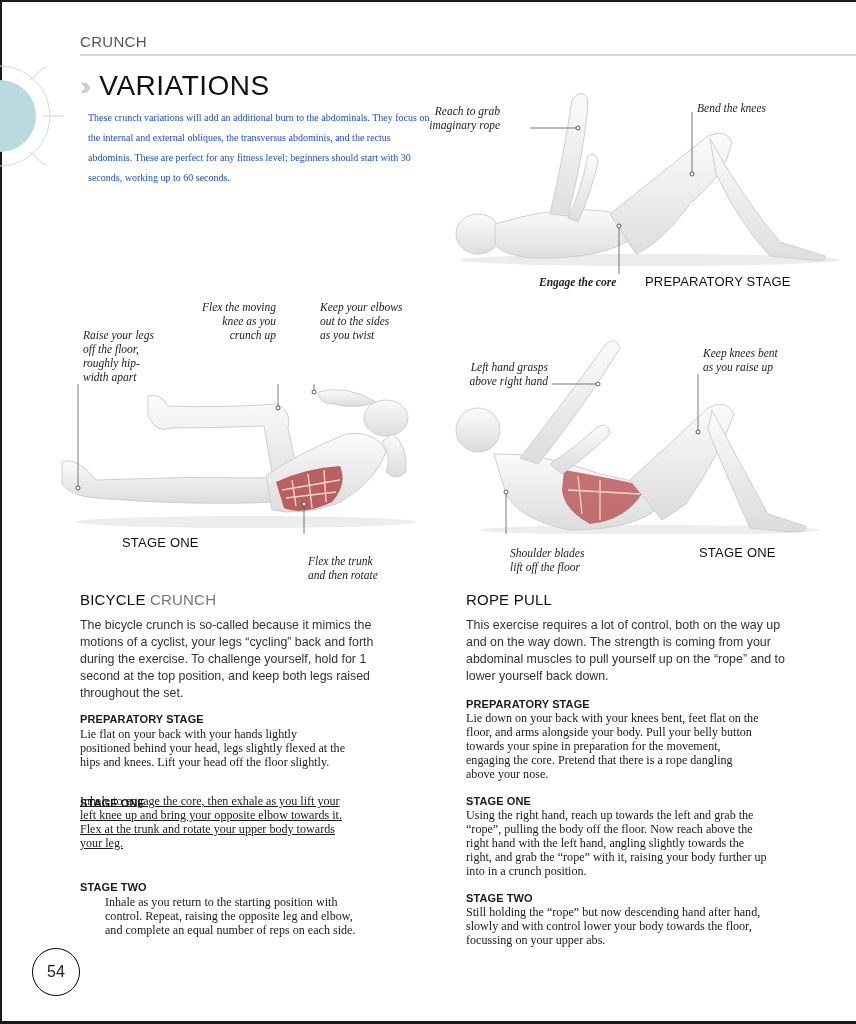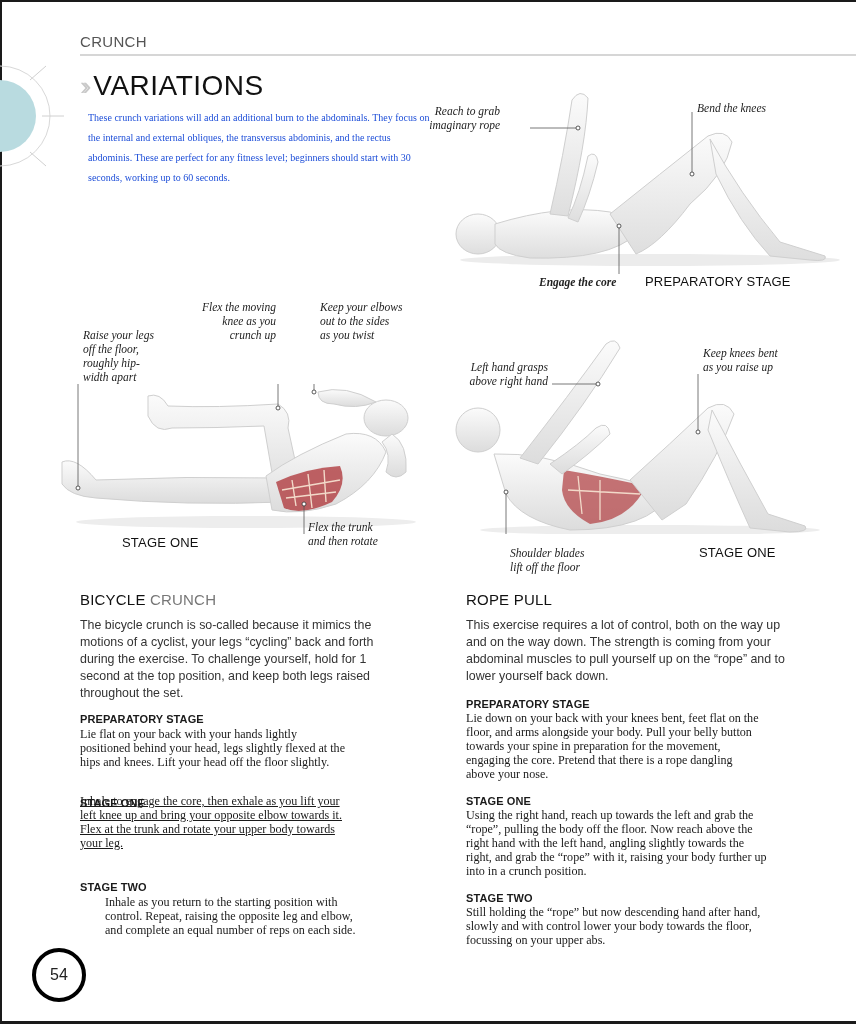--- a/index.html
+++ b/index.html
@@ -15,21 +15,21 @@
     position: absolute; left: 80px; top: 33px;
     font-family: "Liberation Sans", sans-serif; font-size: 15px; letter-spacing: 0.3px;
     color: #555; font-weight: normal;
   }
   .head-rule { position: absolute; left: 80px; top: 54px; width: 776px; height: 2px; background: #d6d6d6; }
 
   .dial { position: absolute; left: -10px; top: 56px; width: 80px; height: 120px; }
 
   .title-row { position: absolute; left: 80px; top: 70px; display: flex; align-items: center; }
   .chev { font-family: "Liberation Sans", sans-serif; font-size: 26px; color: #c8c8c8; margin-right: 6px; letter-spacing: -6px; }
-  .title { font-family: "Liberation Sans", sans-serif; font-size: 28px; font-weight: normal; letter-spacing: 0.5px; color: #111; margin-left: 2px; }
+  .title { font-family: "Liberation Sans", sans-serif; font-size: 28px; font-weight: normal; letter-spacing: 0.5px; color: #111; margin-left: 8px; }
 
   .intro {
     position: absolute; left: 80px; top: 108px; width: 345px;
     font-size: 10px; line-height: 20px; color: #1d4ed8; margin-left: 8px;
   }
 
   .label { position: absolute; font-style: italic; font-size: 11.5px; line-height: 14px; color: #222; }
   .label.right { text-align: right; }
   .stage-cap { position: absolute; font-family: "Liberation Sans", sans-serif; font-size: 13px; color: #111; letter-spacing: 0.2px; }
 
@@ -38,21 +38,21 @@
   .section-title { position: absolute; font-family: "Liberation Sans", sans-serif; font-size: 15px; color: #111; letter-spacing: 0.2px; }
   .section-title .light { color: #777; font-weight: normal; }
   .section-title .bold { font-weight: normal; color: #111; }
 
   .desc { position: absolute; font-family: "Liberation Sans", sans-serif; font-size: 12.4px; line-height: 17px; color: #333; }
   .step-head { position: absolute; font-family: "Liberation Sans", sans-serif; font-weight: bold; font-size: 11px; color: #1a1a1a; letter-spacing: 0.1px; }
   .step-body { position: absolute; font-size: 12.1px; line-height: 14px; color: #1a1a1a; }
 
   .page-num {
     position: absolute; left: 32px; top: 948px; width: 46px; height: 46px; border-radius: 50%;
-    border: 4px solid #000000; display: flex; align-items: center; justify-content: center;
+    border: 1px solid #000000; display: flex; align-items: center; justify-content: center;
     font-family: "Liberation Sans", sans-serif; font-size: 16px; color: #222;
   }
 </style>
 </head>
 <body>
 
 <div class="frame-top"></div>
 <div class="frame-left"></div>
 <div class="frame-bottom"></div>
 
@@ -140,21 +140,21 @@
 <div class="label" style="left:83px; top:328px; white-space:pre-line;">Raise your legs
 off the floor,
 roughly hip-
 width apart</div>
 <div class="label right" style="left:180px; top:300px; width:96px; white-space:pre-line;">Flex the moving
 knee as you
 crunch up</div>
 <div class="label" style="left:320px; top:300px; white-space:pre-line;">Keep your elbows
 out to the sides
 as you twist</div>
-<div class="label" style="left:308px; top:520px; white-space:pre-line;">Flex the trunk
+<div class="label" style="left:308px; top:554px; white-space:pre-line;">Flex the trunk
 and then rotate</div>
 <div class="stage-cap" style="left:122px; top:535px;">STAGE ONE</div>
 
 <svg class="figure" style="left:450px; top:334px;" width="370" height="200" viewBox="0 0 370 200">
   <defs>
     <linearGradient id="skinC" x1="0" y1="0" x2="0" y2="1">
       <stop offset="0" stop-color="#fbfbfb"></stop>
         <stop offset="1" stop-color="#dcdcdc"></stop>
     </linearGradient>
   </defs>

